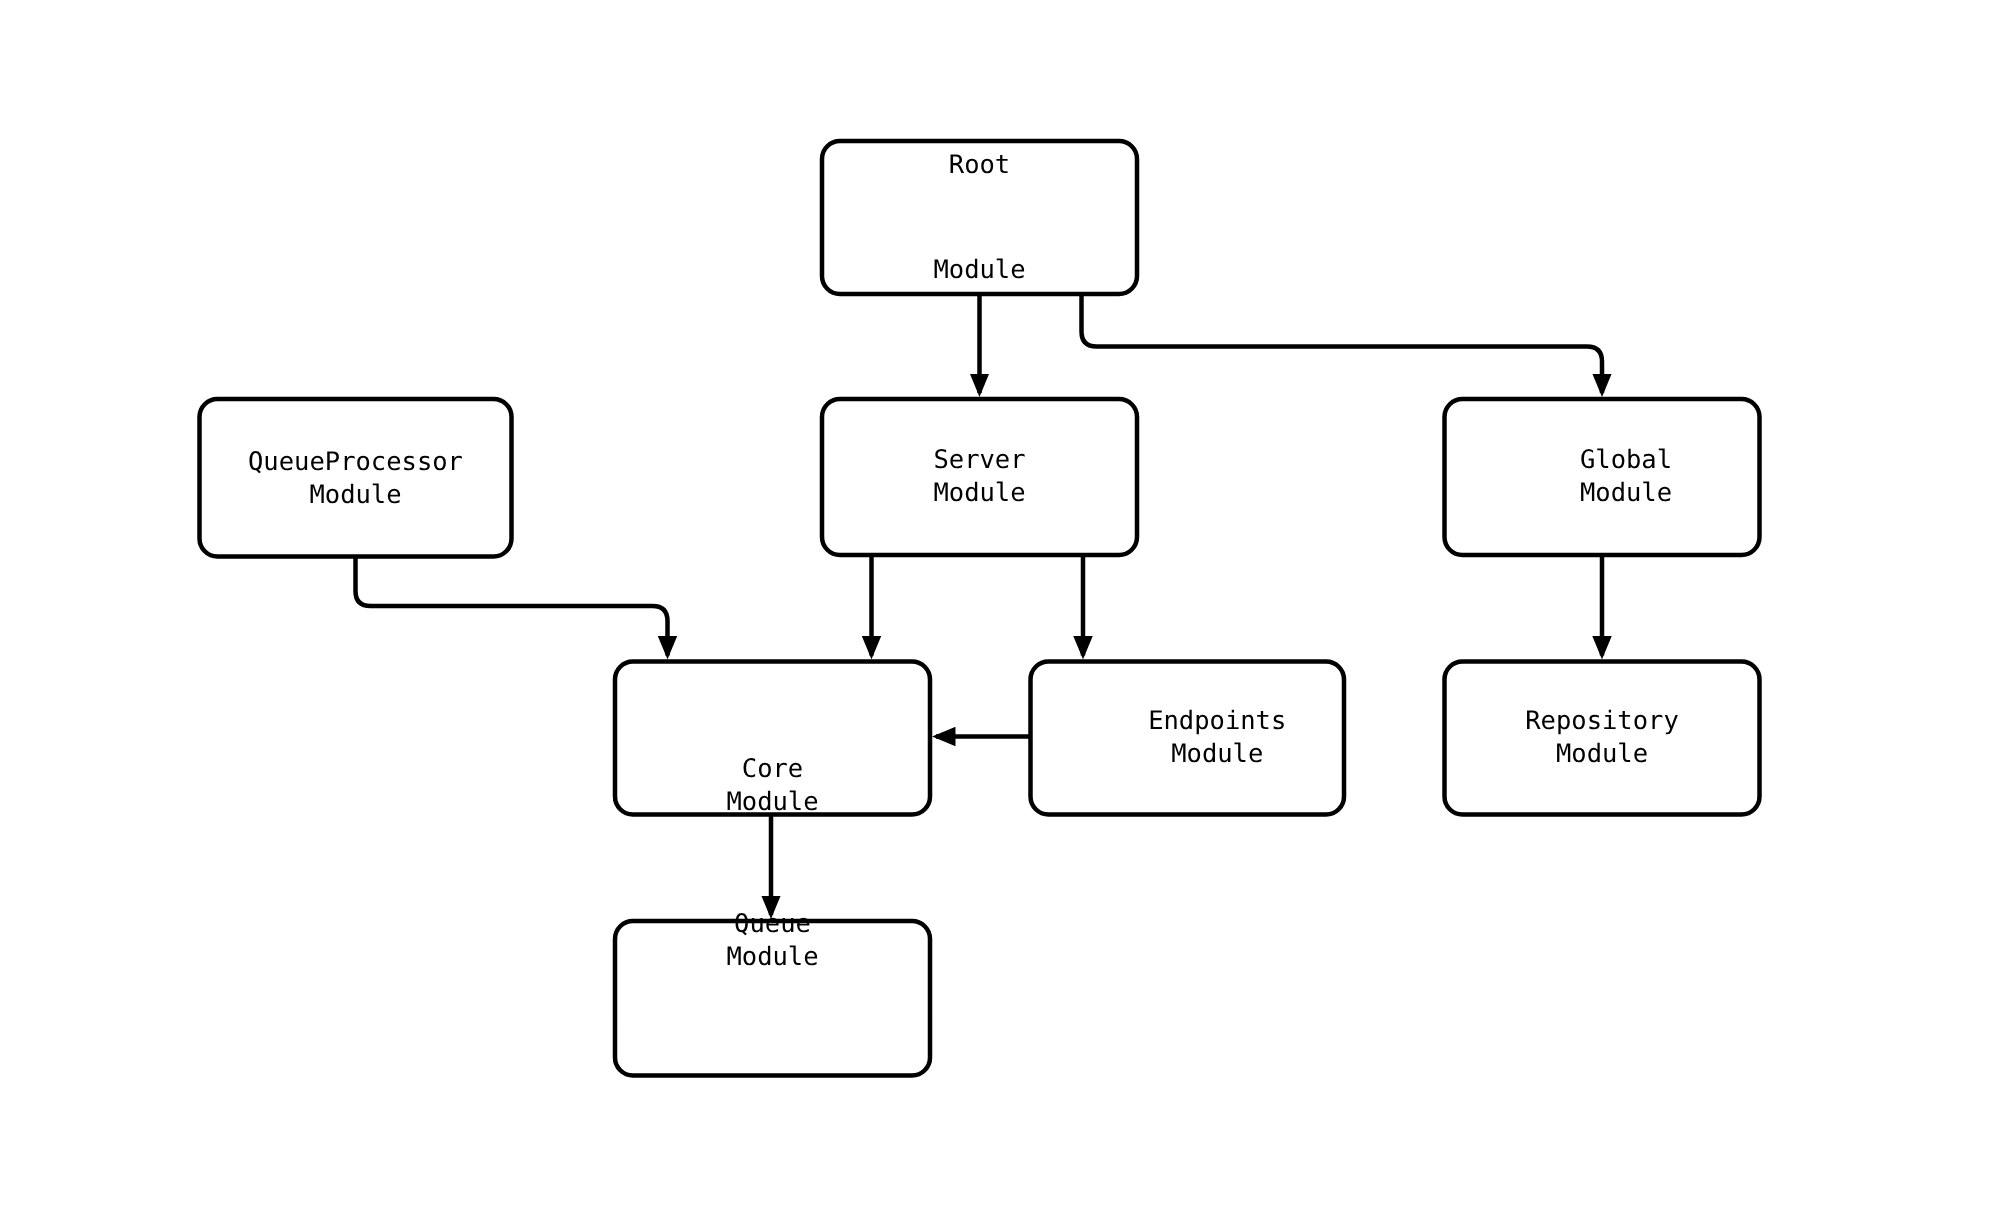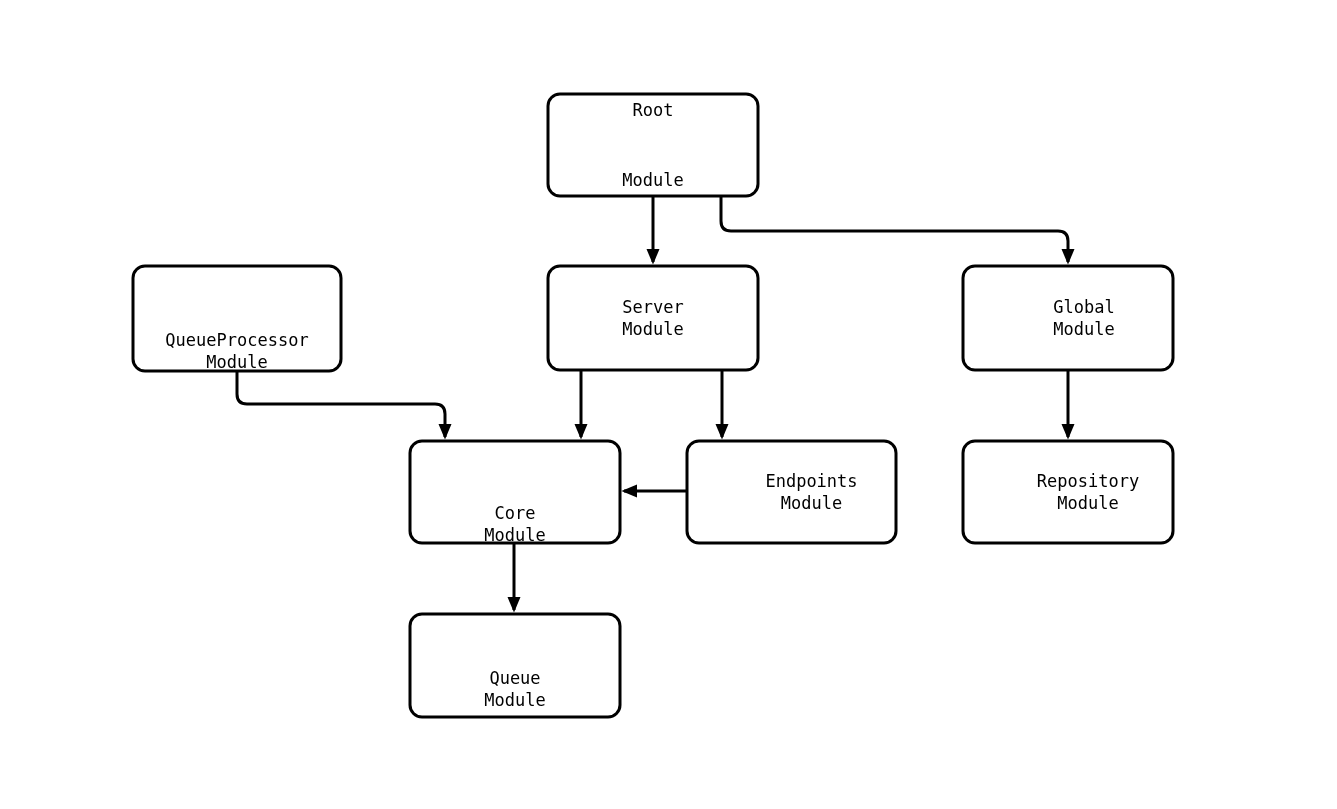--- a/index.html
+++ b/index.html
@@ -67,22 +67,22 @@
         <rect x="963" y="266" width="210" height="104" rx="12" ry="12" fill="#ffffff" stroke="#000000" stroke-width="3"></rect>
         <rect x="410" y="441" width="210" height="102" rx="12" ry="12" fill="#ffffff" stroke="#000000" stroke-width="3"></rect>
         <rect x="687" y="441" width="209" height="102" rx="12" ry="12" fill="#ffffff" stroke="#000000" stroke-width="3"></rect>
         <rect x="963" y="441" width="210" height="102" rx="12" ry="12" fill="#ffffff" stroke="#000000" stroke-width="3"></rect>
         <rect x="410" y="614" width="210" height="103" rx="12" ry="12" fill="#ffffff" stroke="#000000" stroke-width="3"></rect>
       </g>
   </svg>
 
   <div id="labels-layer">
       <div class="node-label" style="left: 548px; top: 94px; width: 210px; height: 102px; gap: 48px;"><span>Root</span><span>Module</span></div>
-      <div class="node-label" style="left: 133px; top: 266px; width: 208px; height: 105px; margin-top: 32px;"><span>QueueProcessor</span><span>Module</span></div>
+      <div class="node-label" style="left: 133px; top: 266px; width: 208px; height: 105px;"><span>QueueProcessor</span><span>Module</span></div>
       <div class="node-label" style="left: 548px; top: 266px; width: 210px; height: 104px;"><span>Server</span><span>Module</span></div>
       <div class="node-label" style="left: 963px; top: 266px; width: 242px; height: 104px; text-align: right;"><span>Global</span><span>Module</span></div>
       <div class="node-label" style="left: 410px; top: 441px; width: 210px; height: 102px; margin-top: 32px;"><span>Core</span><span>Module</span></div>
       <div class="node-label" style="left: 687px; top: 441px; width: 209px; height: 102px; margin-left: 20px;"><span>Endpoints</span><span>Module</span></div>
-      <div class="node-label" style="left: 963px; top: 441px; width: 210px; height: 102px; padding-left: 20px;"><span>Repository</span><span>Module</span></div>
-      <div class="node-label" style="left: 410px; top: 650px; width: 210px; height: 77px;"><span>Queue</span><span>Module</span></div>
+      <div class="node-label" style="left: 963px; top: 441px; width: 210px; height: 102px;"><span>Repository</span><span>Module</span></div>
+      <div class="node-label" style="left: 410px; top: 588px; width: 210px; height: 77px;"><span>Queue</span><span>Module</span></div>
     </div>
 
 </div>
 
 </body></html>

